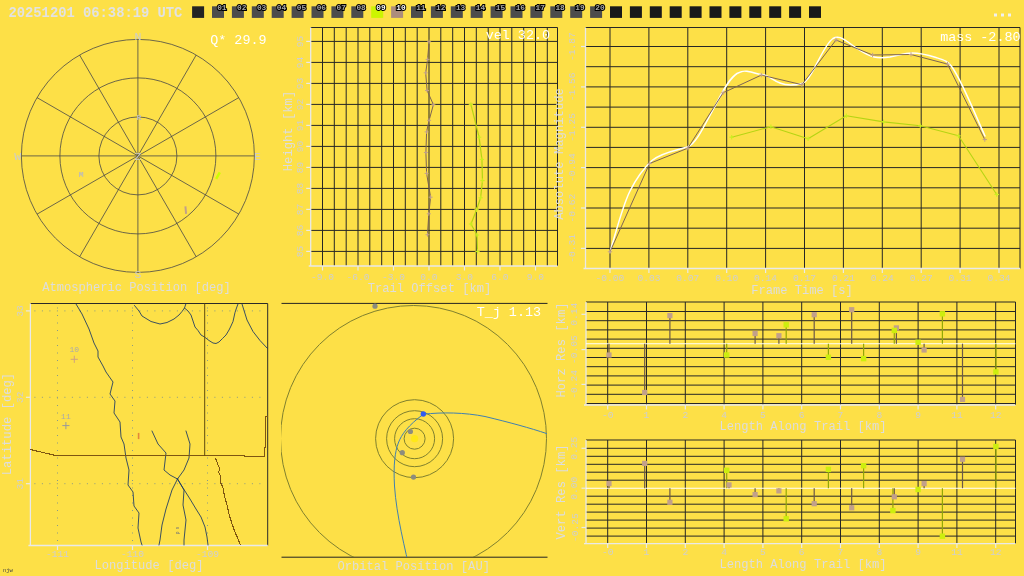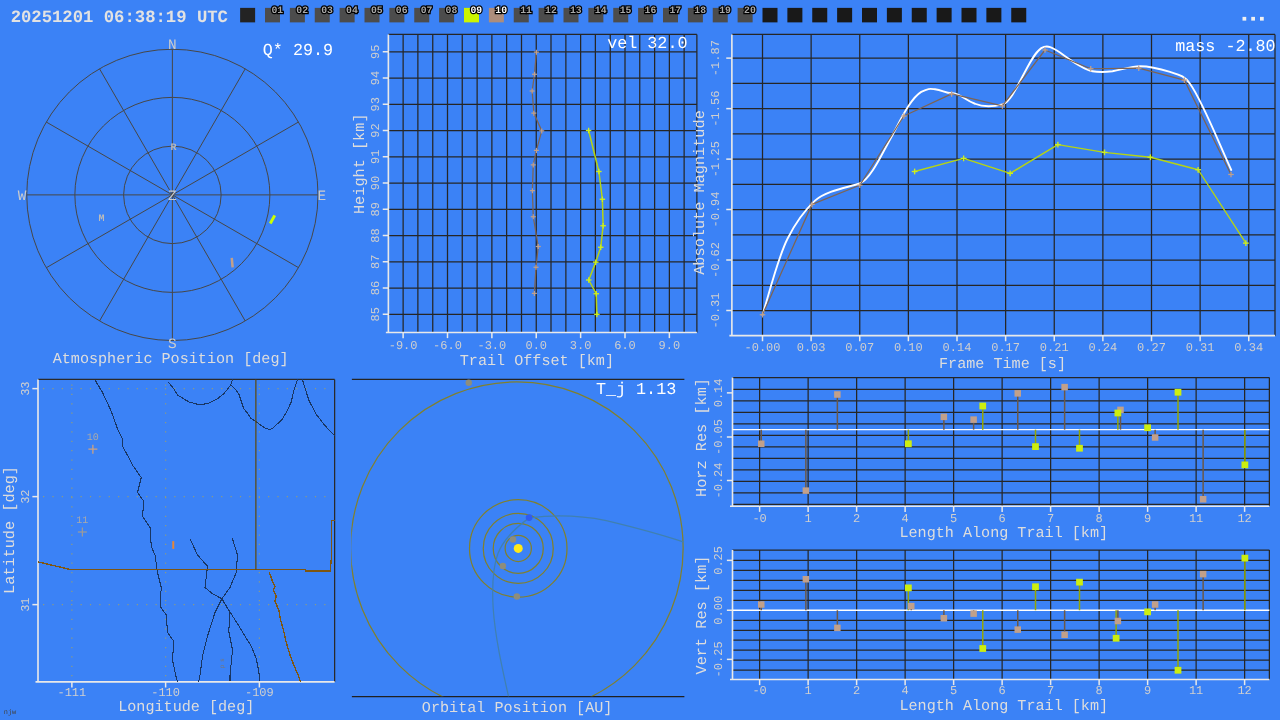--- a/index.html
+++ b/index.html
@@ -1,15 +1,15 @@
 <!DOCTYPE html>
 <html><head><meta charset="utf-8">
 <style>
 html,body{margin:0;padding:0;background:#000;}
-#page{position:relative;width:1024px;height:576px;background:#3b82f6;overflow:hidden;filter:opacity(0.999);}
+#page{position:relative;width:1024px;height:576px;background:#fde047;overflow:hidden;filter:opacity(0.999);}
 text{font-family:"Liberation Mono",monospace;}
 </style></head>
 <body>
 <div id="page">
 <svg width="1024" height="576" viewBox="0 0 1024 576">
 <defs>
         <clipPath id="orbclip">
           <rect x="281" y="303" width="267" height="254"></rect>
         </clipPath>
       </defs>

